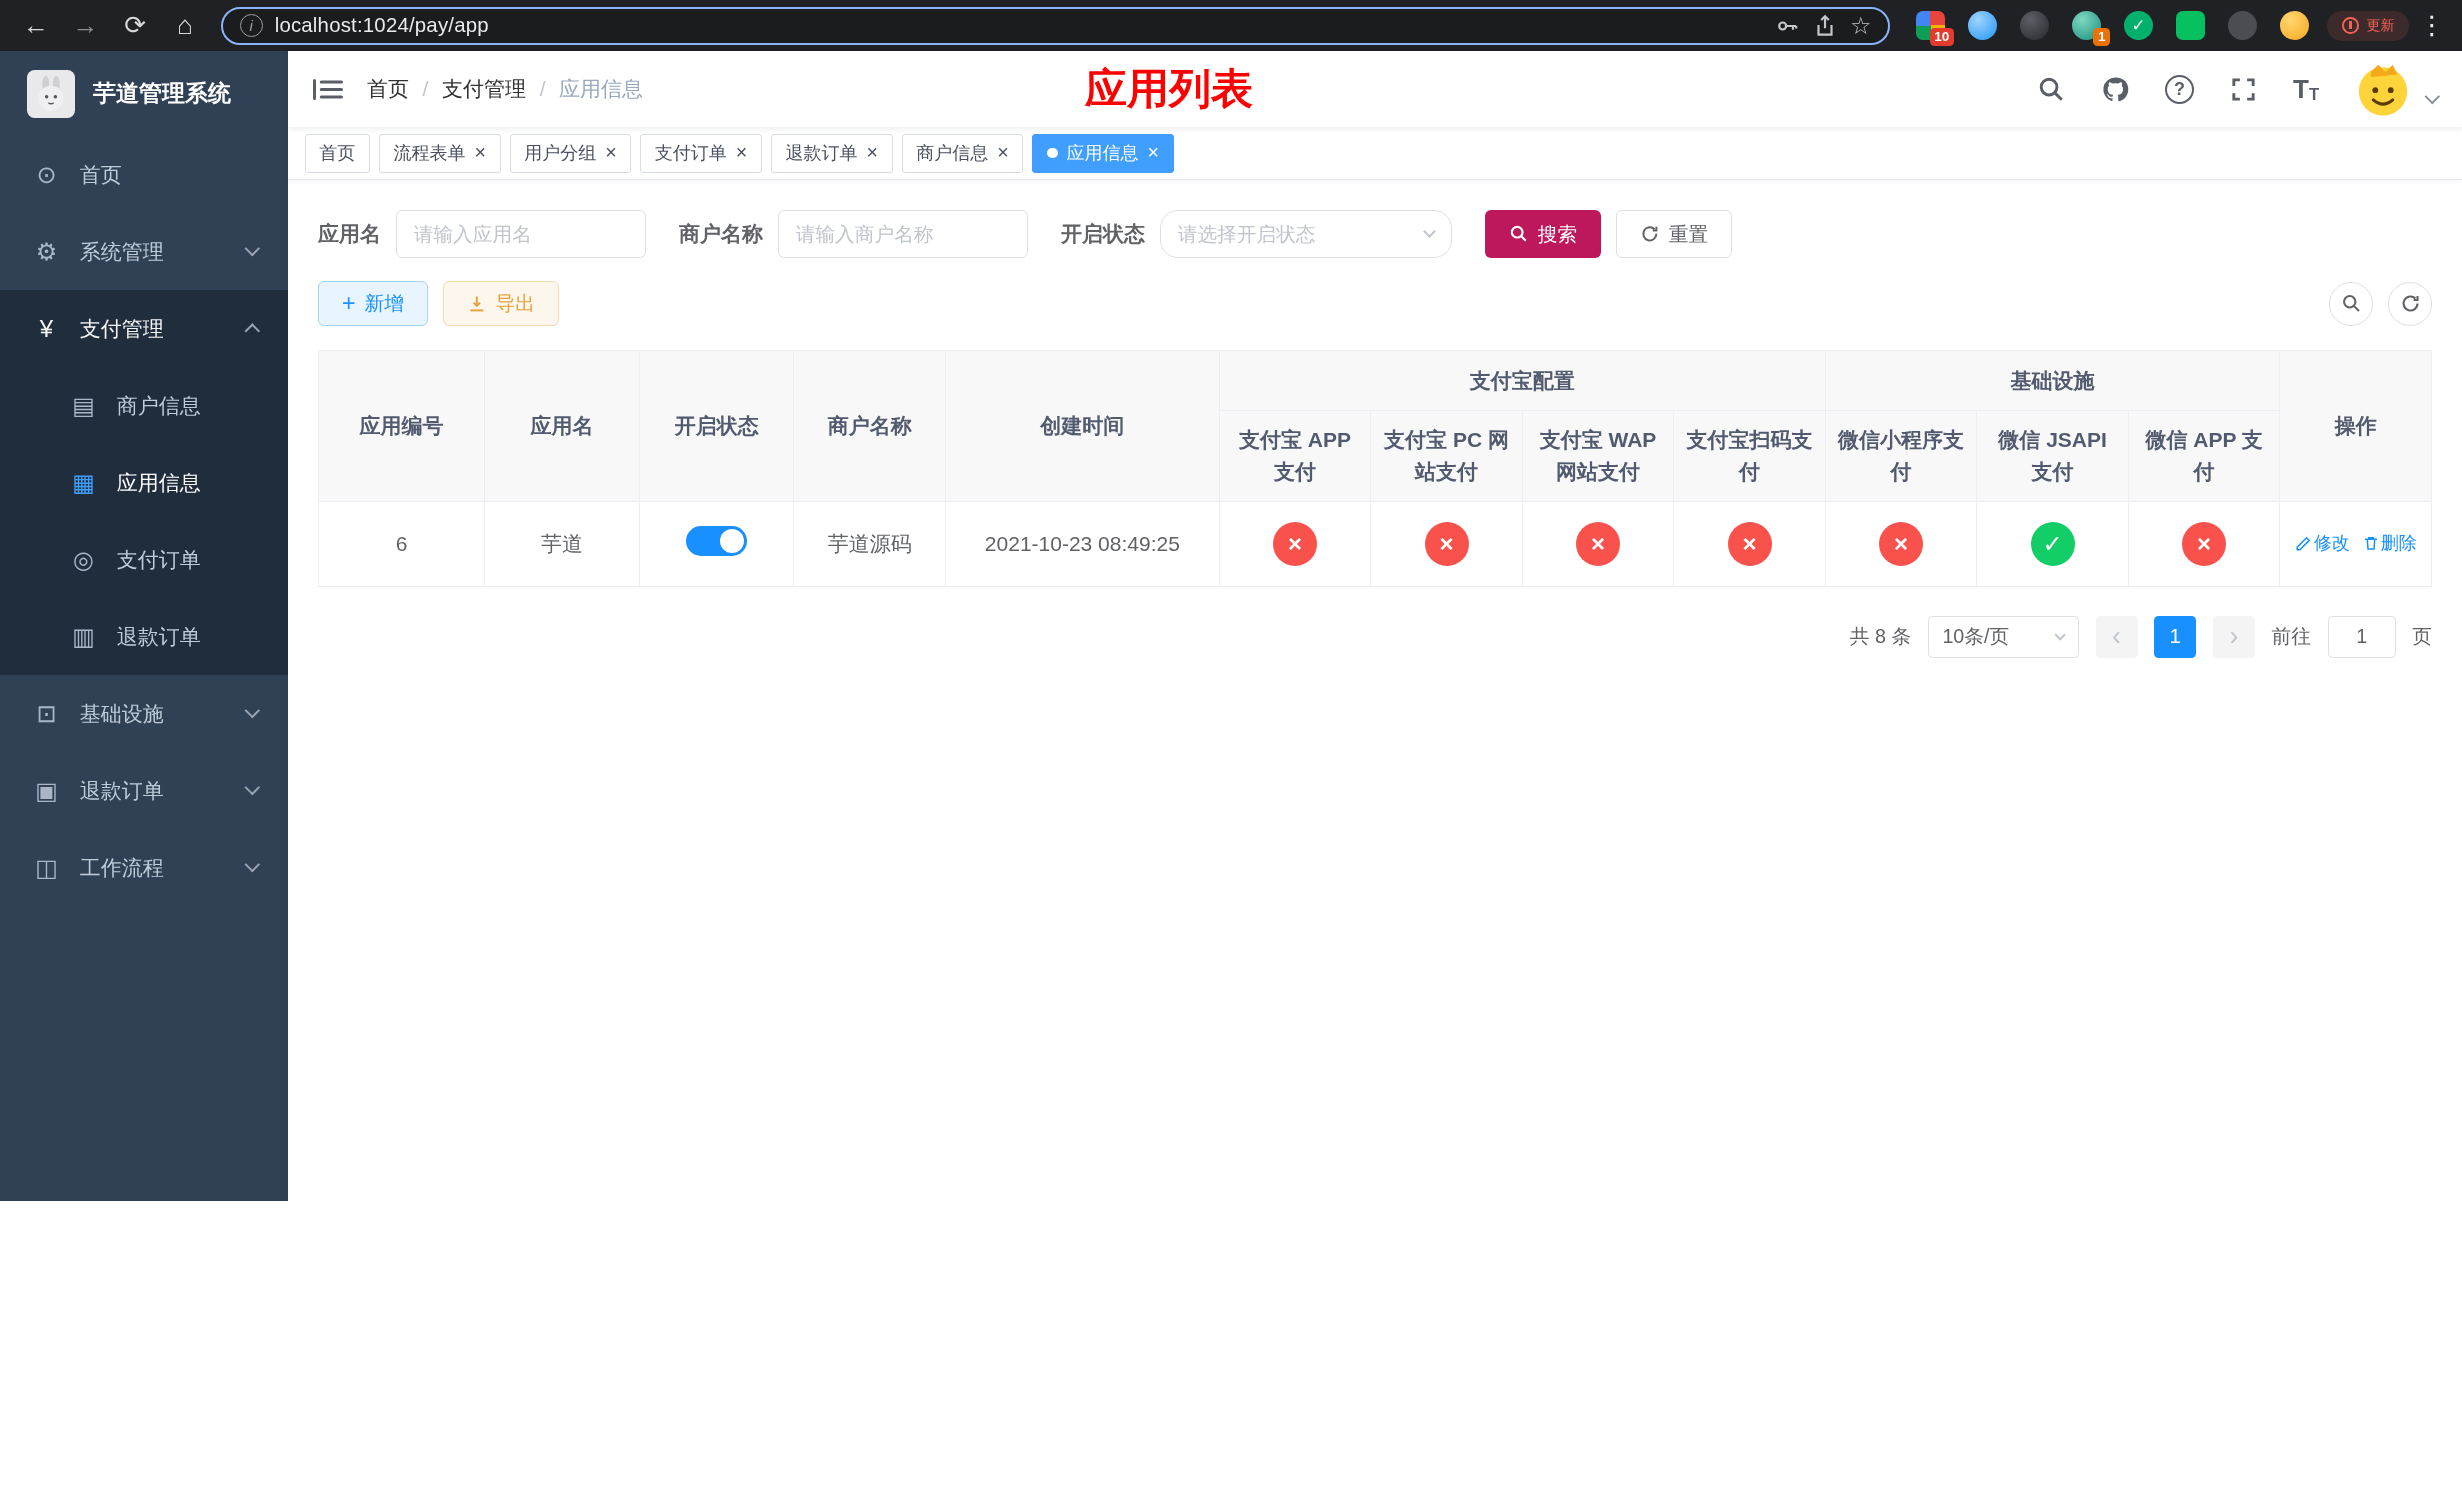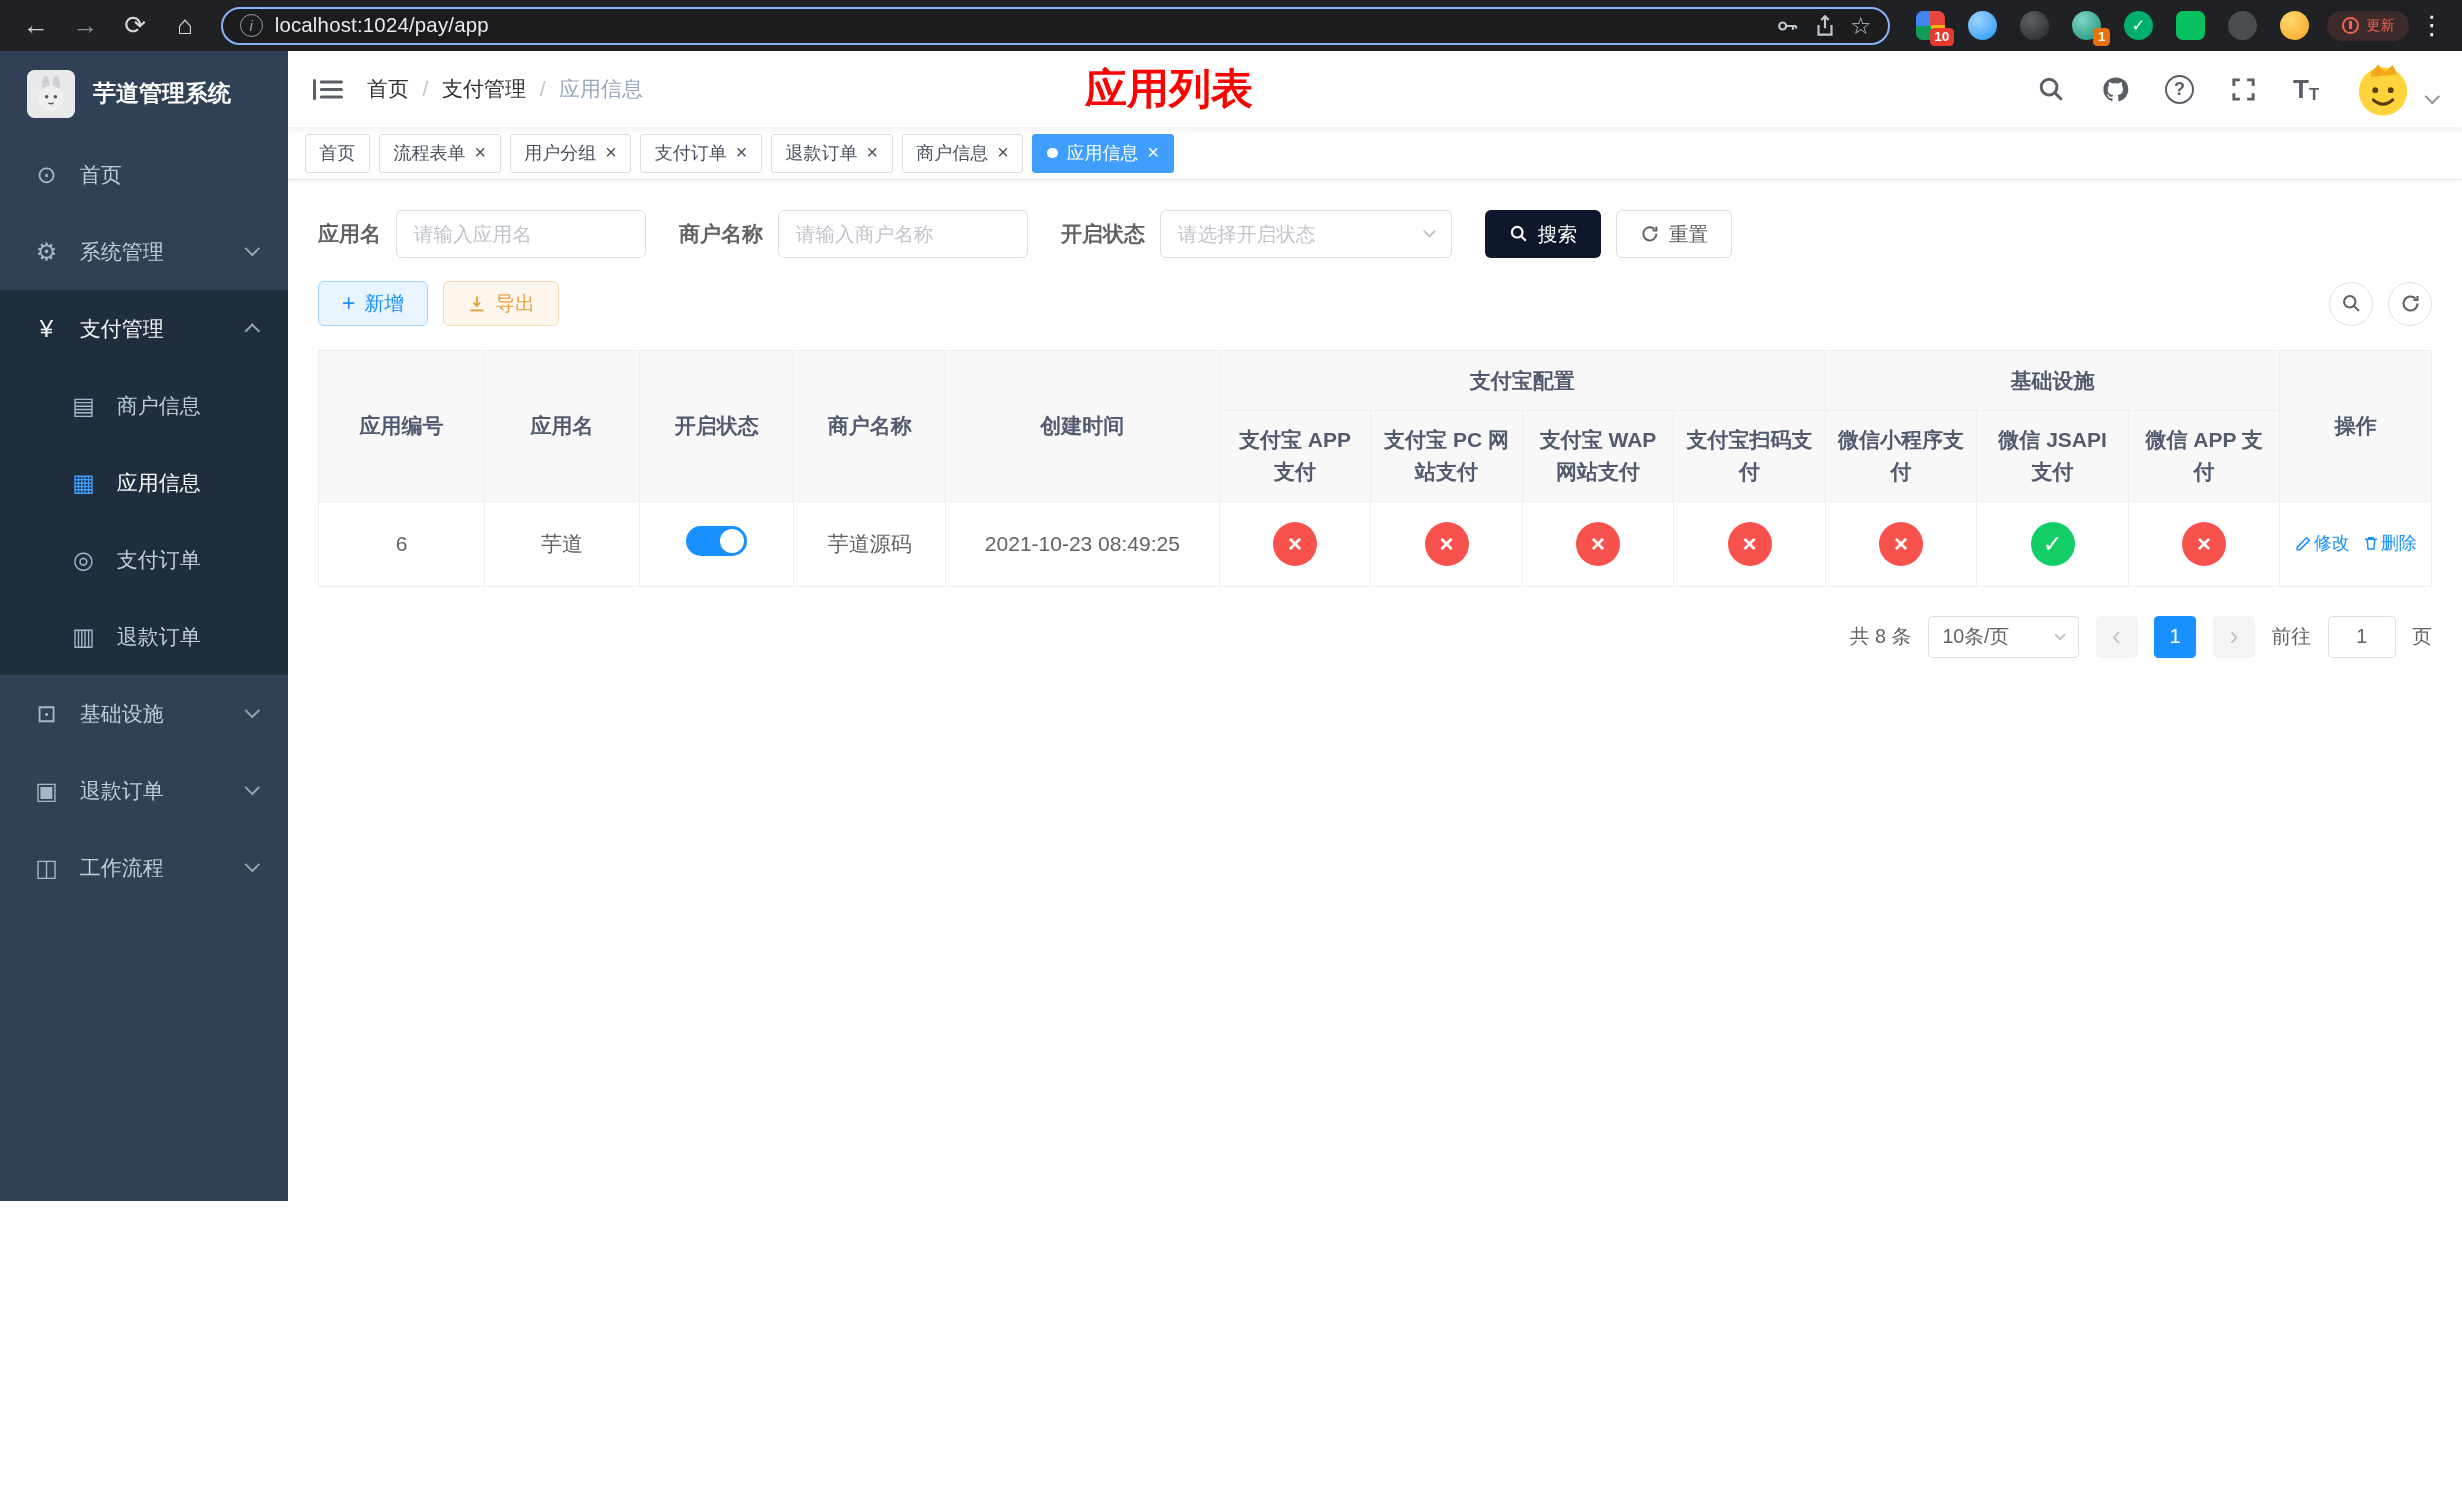--- a/index.html
+++ b/index.html
@@ -76,26 +76,26 @@
   .tag.active .dot { display: inline-block; width: 10.6px; height: 10.6px; border-radius: 50%; background: #fff; margin-right: 9px; }
   .tag .tag-close { margin-left: 9px; font-size: 19.7px; line-height: 1; }
 
   
   .page-body { padding: 30px; flex: 1 1 auto; }
   .filter-row { display: flex; align-items: center; }
   .f-group { display: flex; align-items: center; margin-right: 33px; }
   .f-label { font-size: 21px; color: #606266; font-weight: 600; margin-right: 15px; white-space: nowrap; }
   .inp { width: 250px; height: 48px; border: 1.5px solid #dcdfe6; border-radius: 6px; padding: 0 16.7px; font-size: 19.7px; color: #606266; outline: none; background:#fff; }
   .inp::placeholder { color: #c0c4cc; }
-  .sel { width: 292px; height: 48px; border: 1.5px solid #dcdfe6; border-radius: 6px; padding: 0 16.7px; display: flex; align-items: center; justify-content: space-between; background: #fff; cursor: pointer; }
+  .sel { width: 292px; height: 48px; border: 1.5px solid #dcdfe6; border-radius: 18px; padding: 0 16.7px; display: flex; align-items: center; justify-content: space-between; background: #fff; cursor: pointer; }
   .sel .ph { font-size: 19.7px; color: #c0c4cc; }
   .sel .sel-caret { width: 9px; height: 9px; border-right: 2.3px solid #c0c4cc; border-bottom: 2.3px solid #c0c4cc; transform: rotate(45deg); margin-top: -4.5px; }
   .btn { height: 48px; border-radius: 6px; display: inline-flex; align-items: center; gap: 9px; font-size: 19.7px; padding: 0 23px; cursor: pointer; border: 1.5px solid transparent; white-space: nowrap; }
   .btn svg { width: 19.7px; height: 19.7px; }
-  .btn-primary { background: #0f172a; color: #fff; }
+  .btn-primary { background: #be185d; color: #fff; }
   .btn-plain { background: #fff; border-color: #dcdfe6; color: #606266; margin-left: 15px; }
   .toolbar-row { margin-top: 23px; display: flex; align-items: center; }
   .btn-add { background: #e8f4ff; border-color: #a3d3ff; color: #1890ff; height: 45px; }
   .btn-export { background: #fdf6ec; border-color: #f5dab1; color: #e6a23c; height: 45px; margin-left: 15px; }
   .plus-glyph { font-size: 23px; line-height: 1; }
   .circle-btns { margin-left: auto; display: flex; gap: 15px; }
   .circle-btn { width: 44px; height: 44px; border-radius: 50%; border: 1.5px solid #dcdfe6; background: #fff; display: flex; align-items: center; justify-content: center; color: #606266; cursor: pointer; }
   .circle-btn svg { width: 21px; height: 21px; }
 
   

